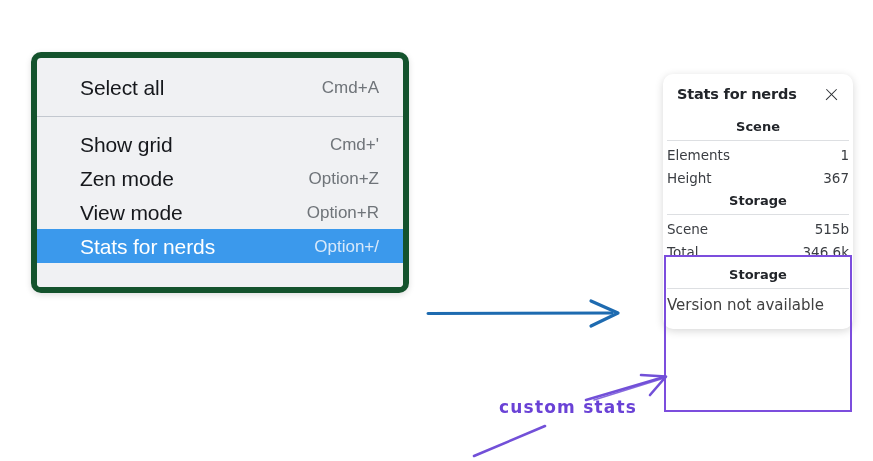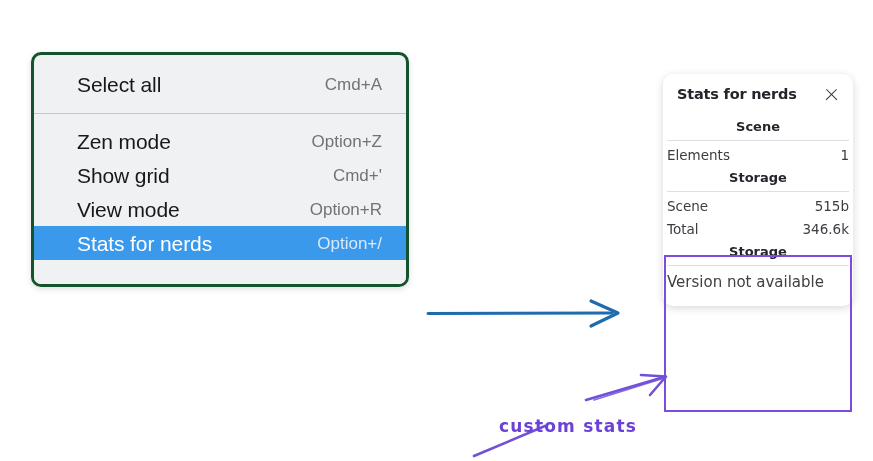--- a/index.html
+++ b/index.html
@@ -16,21 +16,21 @@
     -webkit-font-smoothing: antialiased;
   }
 
   
   .context-menu {
     position: absolute;
     left: 31px;
     top: 52px;
     width: 378px;
     background: #f0f1f3;
-    border: 3px solid #14532d;
+    border: 6px solid #14532d;
     border-radius: 10px;
     box-shadow: 0 2px 6px rgba(0,0,0,0.13);
     overflow: hidden;
     box-sizing: border-box;
   }
   .menu-section {
     padding: 8px 0;
   }
   .menu-section.section-top {
     padding-top: 12px;
@@ -175,21 +175,21 @@
   .annot-layer {
     position: absolute;
     left: 0; top: 0;
     width: 873px;
     height: 461px;
     pointer-events: none;
   }
   .annot-text {
     position: absolute;
     left: 499px;
-    top: 416px;
+    top: 397px;
     font-family: "DejaVu Sans", sans-serif;
     font-size: 17px;
     font-weight: bold;
     color: #6a42d6;
     letter-spacing: 1.2px;
     white-space: nowrap;
   }
 </style>
 </head>
 <body>
@@ -200,26 +200,26 @@
     <div class="menu-item">
       <span class="label">Select all</span>
       <span class="shortcut">Cmd+A</span>
     </div>
   </div>
 
   <div class="menu-divider"></div>
 
   <div class="menu-section section-bottom">
     <div class="menu-item">
+      <span class="label">Show grid</span>
+      <span class="shortcut">Cmd+'</span>
+    </div>
+    <div class="menu-item">
       <span class="label">Zen mode</span>
       <span class="shortcut">Option+Z</span>
-    </div>
-    <div class="menu-item">
-      <span class="label">Show grid</span>
-      <span class="shortcut">Cmd+'</span>
     </div>
     <div class="menu-item">
       <span class="label">View mode</span>
       <span class="shortcut">Option+R</span>
     </div>
     <div class="menu-item selected">
       <span class="label">Stats for nerds</span>
       <span class="shortcut">Option+/</span>
     </div>
   </div>
@@ -233,20 +233,24 @@
     <span class="stats-title">Stats for nerds</span>
     <span class="close-icon"></span>
   </div>
 
   <div class="stats-group">
     <div class="group-heading">Scene</div>
     <div class="group-rule"></div>
     <div class="stats-row">
       <span class="lbl">Elements</span>
       <span class="val">1</span>
+    </div>
+    <div class="stats-row">
+      <span class="lbl">Height</span>
+      <span class="val">367</span>
     </div>
   </div>
 
   <div class="stats-group">
     <div class="group-heading">Storage</div>
     <div class="group-rule"></div>
     <div class="stats-row">
       <span class="lbl">Scene</span>
       <span class="val">515b</span>
     </div>

